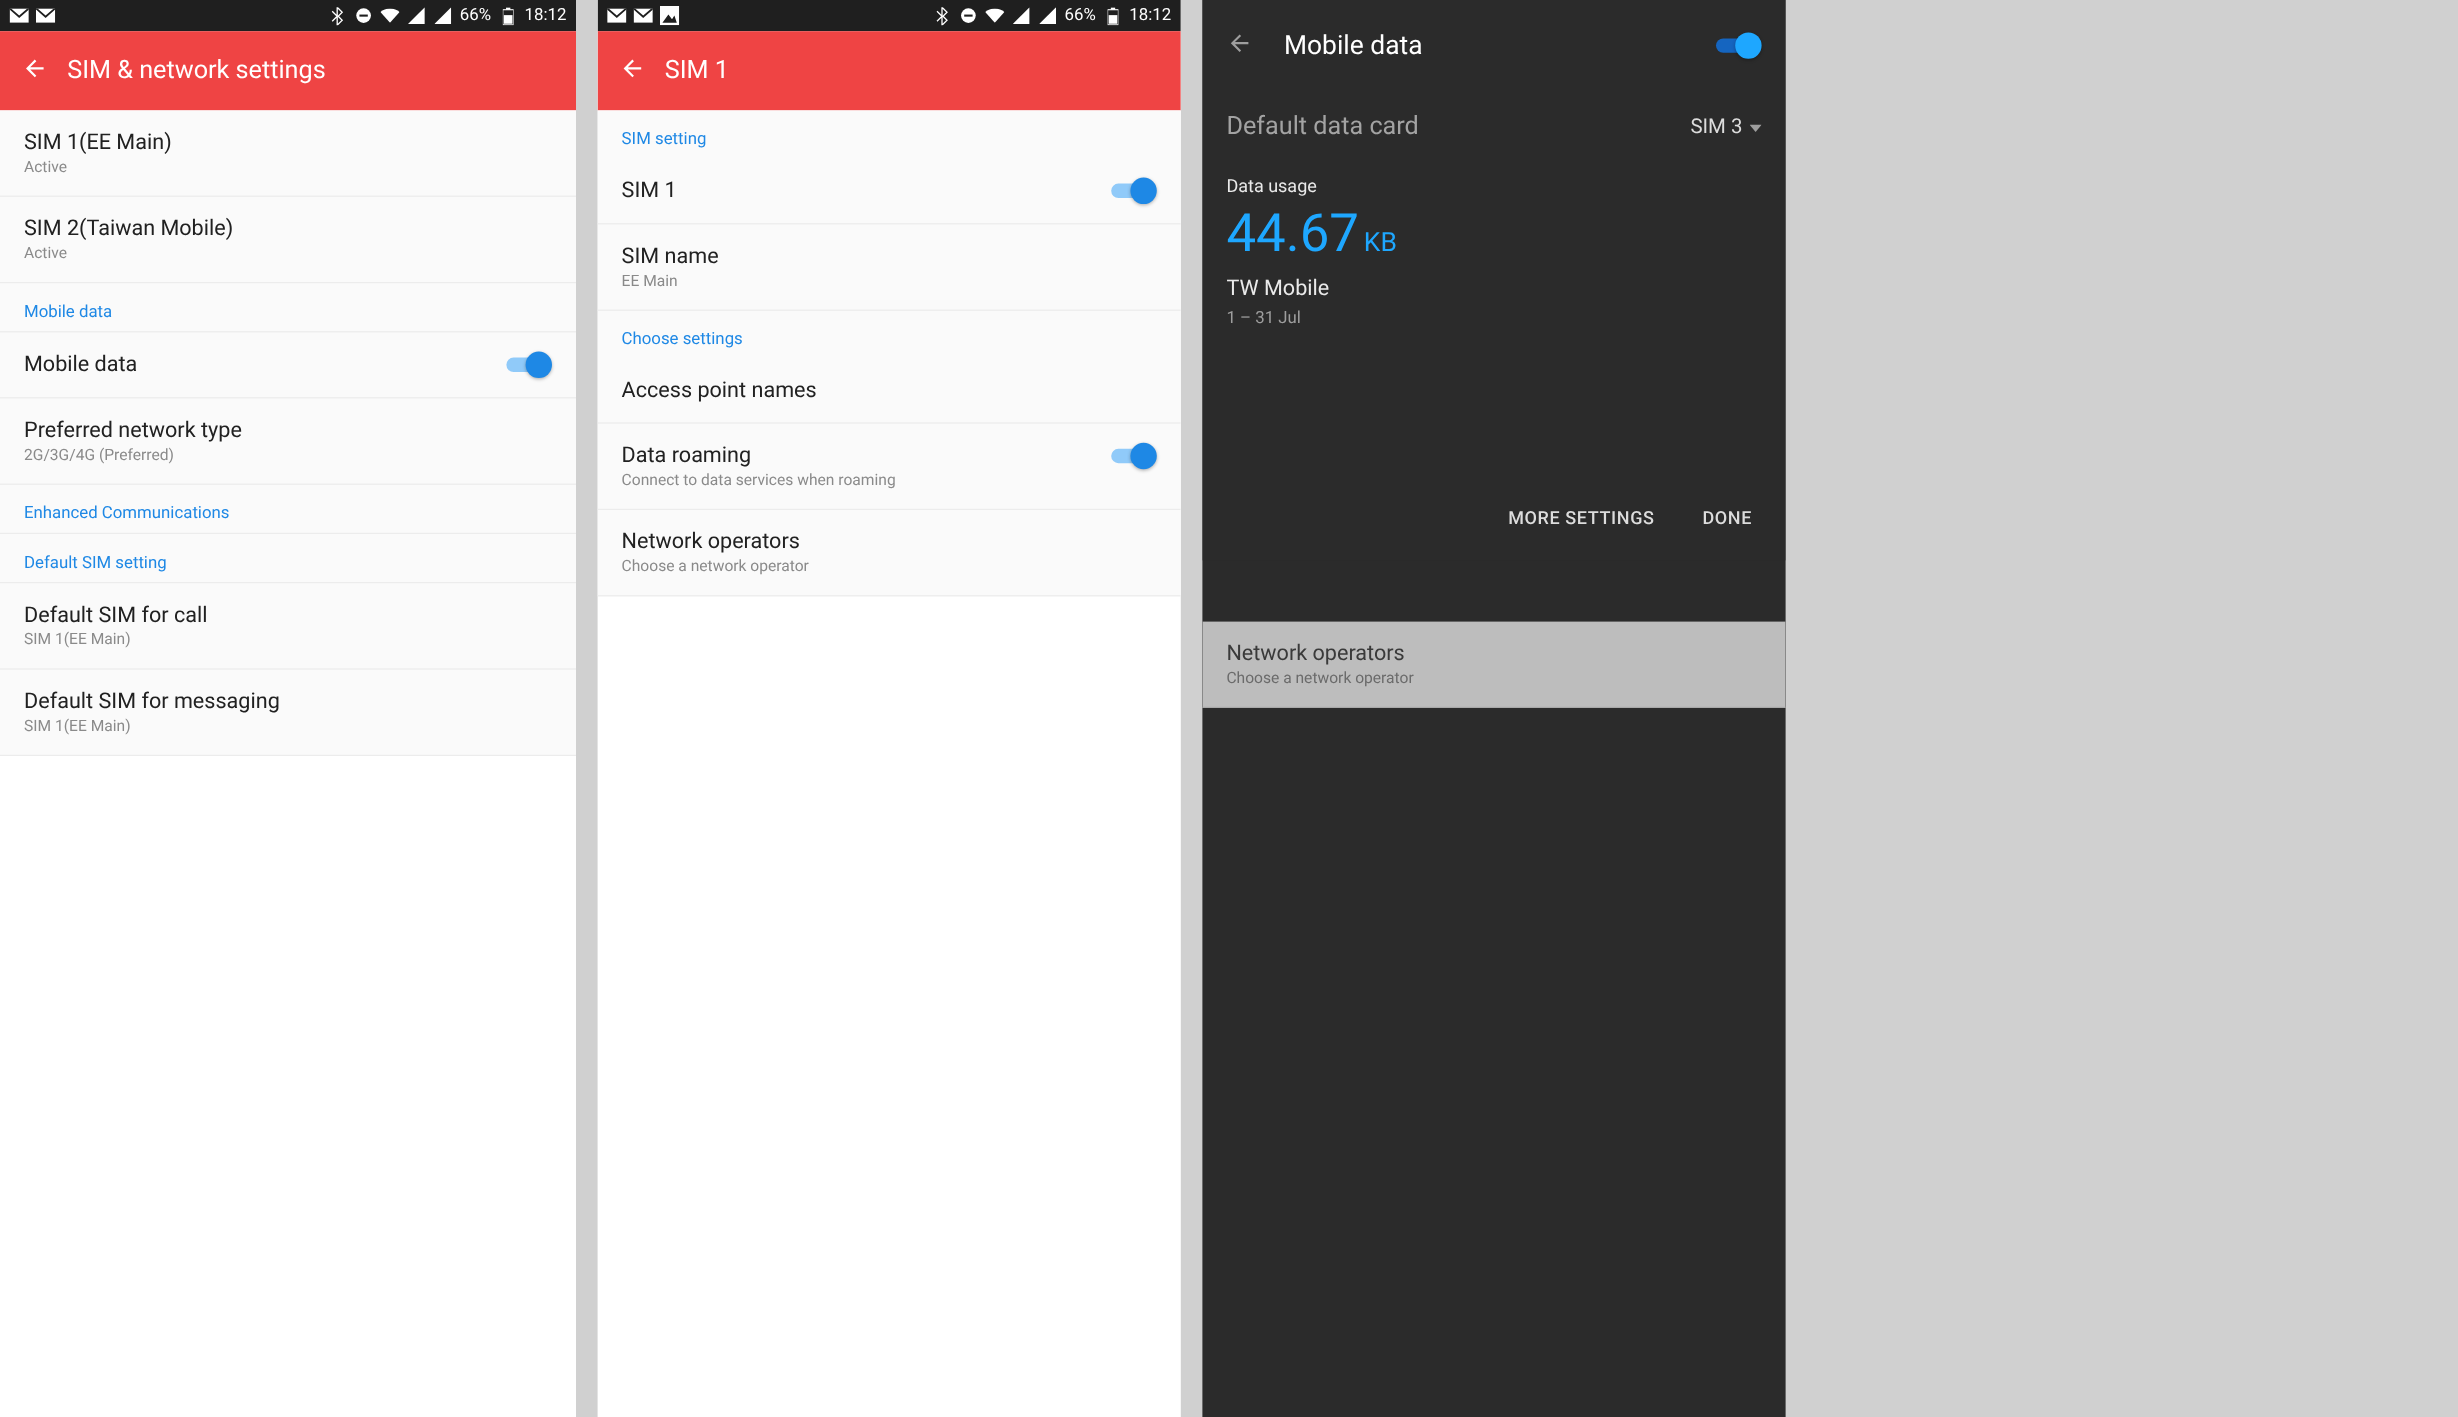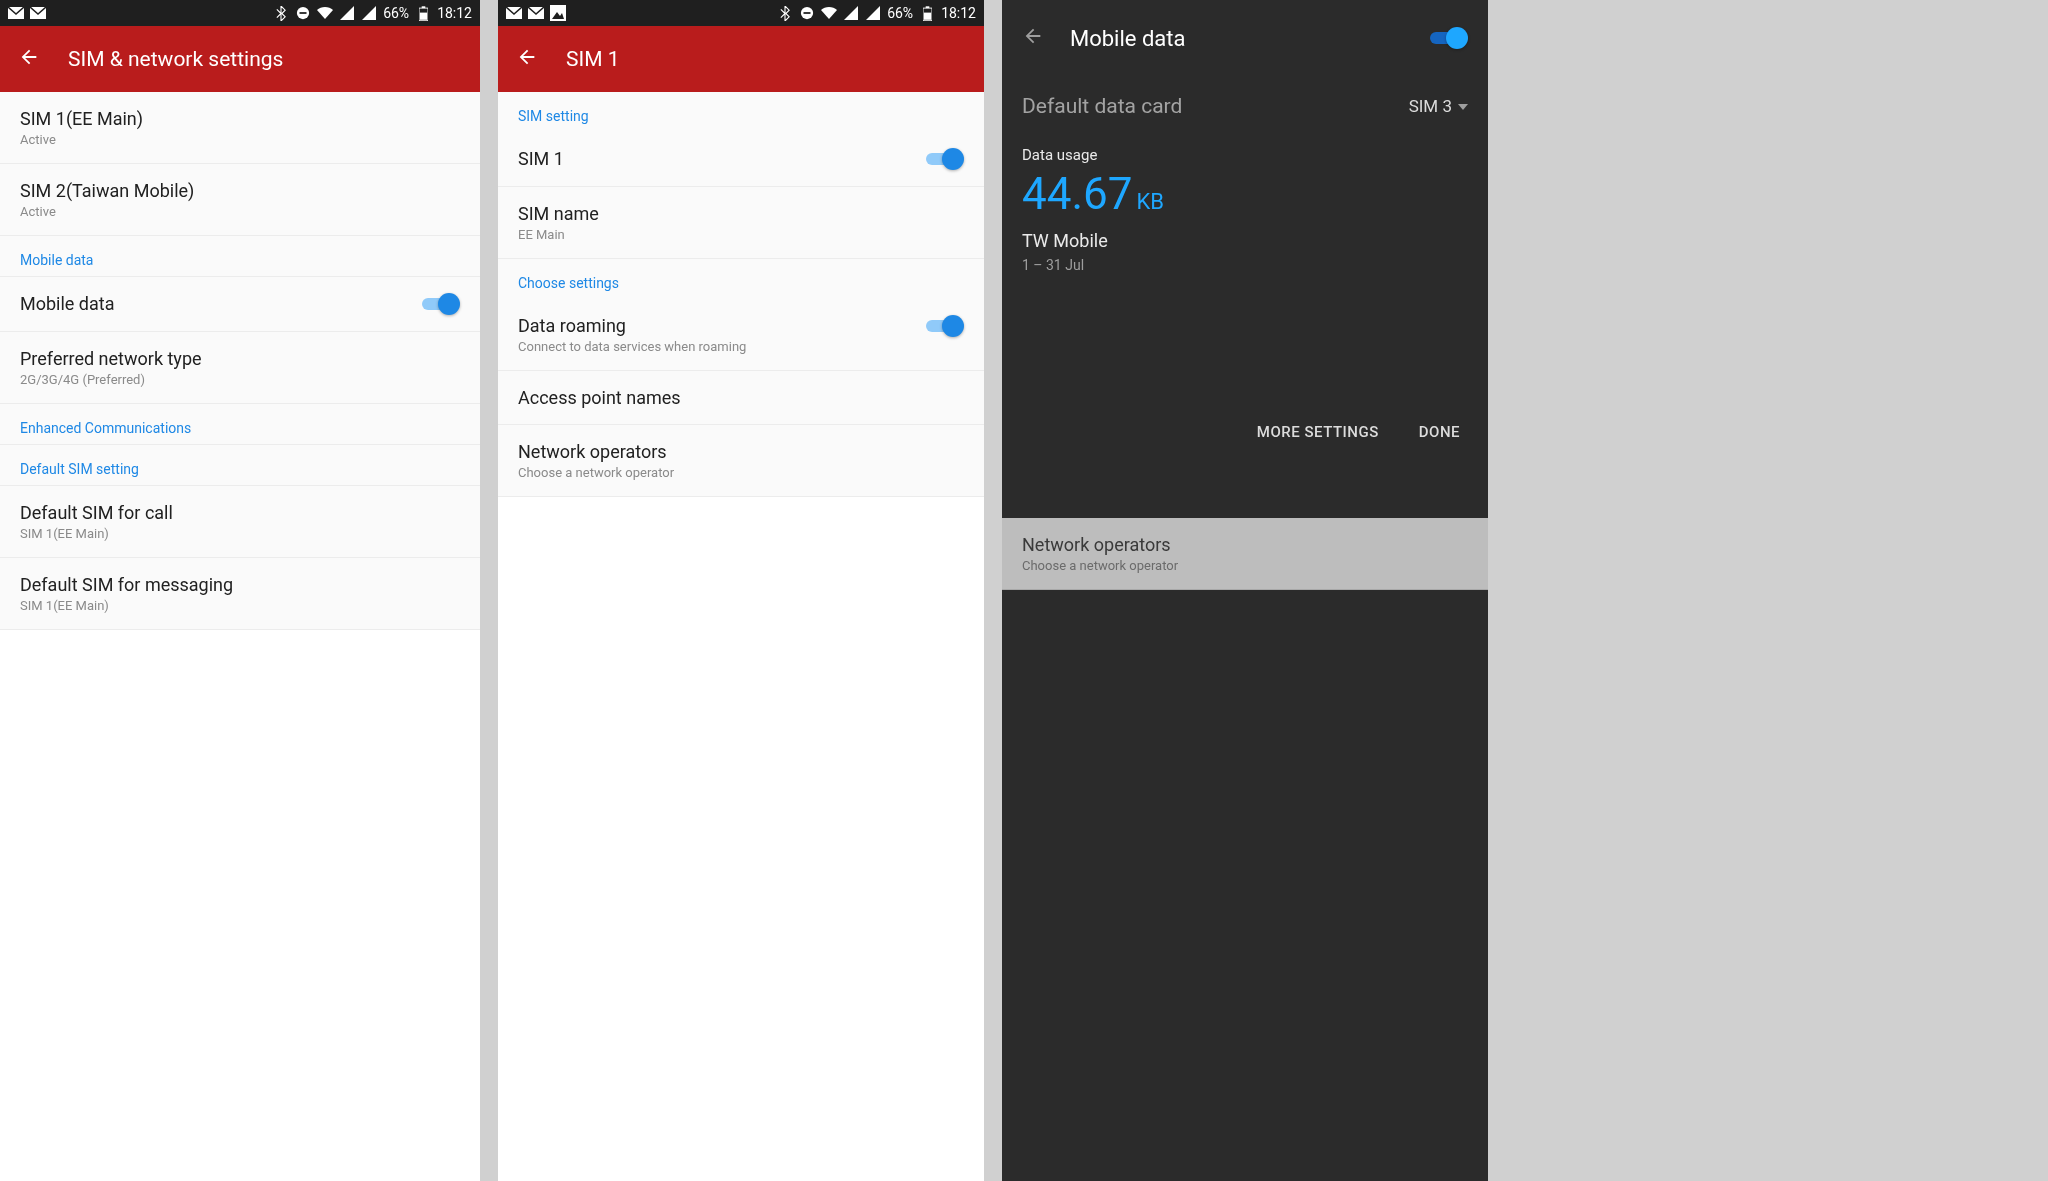--- a/index.html
+++ b/index.html
@@ -9,21 +9,21 @@
   .phone.dark { background: #2b2b2b; width: 486px; }
   
   .statusbar { height: 26px; background: #1f1f1f; color: #fff; display: flex; align-items: center; padding: 0 8px; font-size: 14px; }
   .statusbar .left { display: flex; gap: 6px; }
   .statusbar .right { margin-left: auto; display: flex; gap: 6px; align-items: center; }
   .ico { width: 16px; height: 16px; display: inline-flex; align-items: center; justify-content: center; }
   .mail-ico svg { width:16px; height:12px; }
   .img-ico svg { width:16px; height:16px; }
   .batt { display:inline-flex; align-items:center; }
   
-  .appbar { height: 66px; background: #b91c1c; color: #fff; display: flex; align-items: center; padding: 0 18px; gap: 28px; }
+  .appbar { height: 66px; background: #ef4444; color: #fff; display: flex; align-items: center; padding: 0 18px; gap: 16px; }
   .appbar .back svg { width: 22px; height: 22px; fill: #fff; }
   .appbar .title { font-size: 21px; font-weight: 400; }
   
   .list { background: #fafafa; }
   .row { padding: 16px 20px; border-bottom: 1px solid #ececec; display: flex; align-items: flex-start; }
   .row .txt { flex: 1; }
   .row .primary { font-size: 18px; color: #212121; }
   .row .secondary { font-size: 13px; color: #8a8a8a; margin-top: 3px; }
   .section { padding: 16px 20px 8px; font-size: 14px; color: #1e88e5; border-bottom: 1px solid #ececec; }
   .section.noborder { border-bottom: none; }
@@ -245,31 +245,31 @@
     </div>
     <div class="row">
       <div class="txt">
         <div class="primary">SIM name</div>
         <div class="secondary">EE Main</div>
       </div>
     </div>
     <div class="section noborder">Choose settings</div>
     <div class="row">
       <div class="txt">
+          <div class="primary">Access point names</div>
+        </div>
+    </div>
+    <div class="row">
+      <div class="txt">
         <div class="primary">Data roaming</div>
         <div class="secondary">Connect to data services when roaming</div>
       </div>
       <div class="switch">
           <div class="track"></div>
           <div class="thumb"></div>
-        </div>
-    </div>
-    <div class="row">
-      <div class="txt">
-          <div class="primary">Access point names</div>
         </div>
     </div>
     <div class="row">
       <div class="txt">
         <div class="primary">Network operators</div>
         <div class="secondary">Choose a network operator</div>
       </div>
     </div>
   </div>
 </div>

